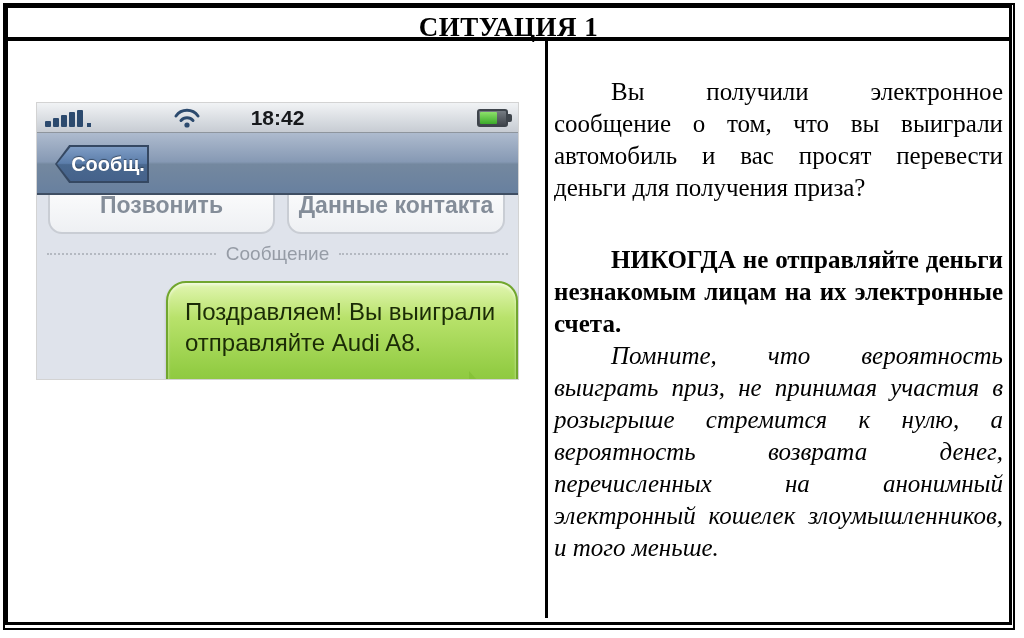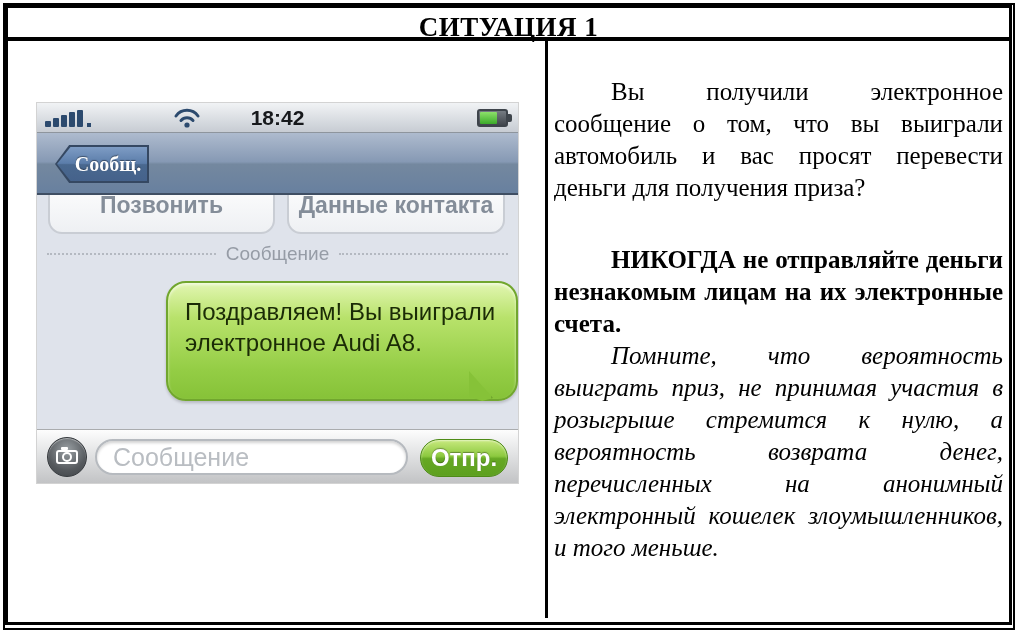--- a/index.html
+++ b/index.html
@@ -21,21 +21,21 @@
   .cell-left { width:540px; border-right:3px solid #000; position:relative; }
   .cell-right { flex:1; padding:35px 6px 0 6px; }
 
   
   .cell-right p { margin:0; font-size:25px; line-height:32px; text-align:justify;
                   text-indent:57px; }
   .cell-right p.warning { font-weight:bold; margin-top:40px; }
   .cell-right p.note { font-style:italic; }
 
   
-  .phone { position:absolute; left:29px; top:62px; width:481px; height:380px;
+  .phone { position:absolute; left:29px; top:62px; width:481px; height:276px;
            background:#dfe3eb; box-shadow:0 0 0 1px #d3d3d3; overflow:hidden;
            font-family:"Liberation Sans", sans-serif; }
 
   
   .status { position:absolute; left:0; right:0; top:0; height:30px; z-index:3;
             background:linear-gradient(#f1f3f5,#c7ccd3); border-bottom:1px solid #8e959d; }
   .signal { position:absolute; left:8px; top:7px; display:flex; align-items:flex-end; gap:2px; height:17px; }
   .signal i { display:block; width:6px; background:#2c4a6e; border-radius:1px; }
   .signal i:nth-child(1){height:6px;} .signal i:nth-child(2){height:9px;}
   .signal i:nth-child(3){height:12px;} .signal i:nth-child(4){height:15px;}
@@ -56,21 +56,21 @@
   .navbar { position:absolute; left:0; right:0; top:30px; height:62px; z-index:3;
             background:linear-gradient(#aebbce 0%, #8699b4 48%, #74889f 52%, #68809f 100%);
             border-bottom:2px solid #3f4e63; }
   .btn-back { position:absolute; left:18px; top:12px; width:94px; height:38px; }
   .btn-back .shape { position:absolute; inset:0; background:#354862;
     clip-path:polygon(0 50%, 15% 0, 100% 0, 100% 100%, 15% 100%); }
   .btn-back .inner { position:absolute; inset:2px; color:#fff; font-weight:bold; font-size:20px;
     clip-path:polygon(0 50%, 15% 0, 100% 0, 100% 100%, 15% 100%);
     background:linear-gradient(#7e9cc4 0%, #5b7daa 48%, #49688f 52%, #45628b 100%);
     display:flex; align-items:center; justify-content:center; padding-left:12px;
-    text-shadow:0 -1px 1px rgba(0,0,0,.45);font-family:Liberation Serif, serif; }
+    text-shadow:0 -1px 1px rgba(0,0,0,.45); }
   .btn-edit { position:absolute; left:357px; top:14px; width:117px; height:40px;
     border-radius:8px; border:2px solid #33465f; color:#fff; font-weight:bold; font-size:20px;
     background:linear-gradient(#7e9cc4 0%, #5b7daa 48%, #49688f 52%, #45628b 100%);
     display:flex; align-items:center; justify-content:center;
     text-shadow:0 -1px 1px rgba(0,0,0,.45); box-shadow:inset 0 1px 0 rgba(255,255,255,.3); }
 
   
   .action-btn { position:absolute; top:73px; height:58px; z-index:1; border-radius:14px;
     background:linear-gradient(#ffffff,#eef0f3); border:2px solid #c9cdd4;
     color:#848d99; font-weight:bold; font-size:23px;
@@ -168,21 +168,21 @@
         <div class="action-btn action-call">Позвонить</div>
 
         <div class="msg-divider">
           <div class="dots"></div>
           <span>Сообщение</span>
           <div class="dots"></div>
         </div>
 
         <div class="bubble">
           <div>Поздравляем! Вы выиграли</div>
-          <div>электронное Audi A8.</div>
+          <div>отправляйте Audi A8.</div>
         </div>
         <div class="bubble-tail"></div>
 
         <div class="composer">
           <div class="camera-btn">
             <div class="cam-glyph"></div>
           </div>
           <input class="msg-input" type="text" placeholder="Сообщение" style="">
           <div class="send-btn">Отпр.</div>
         </div>

